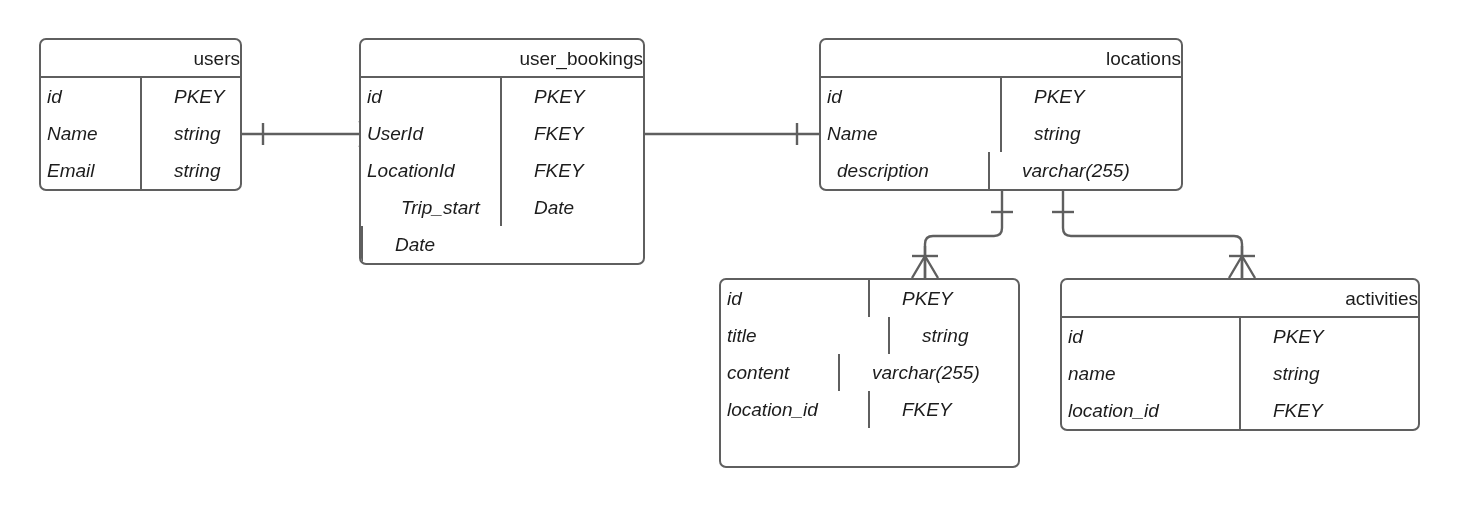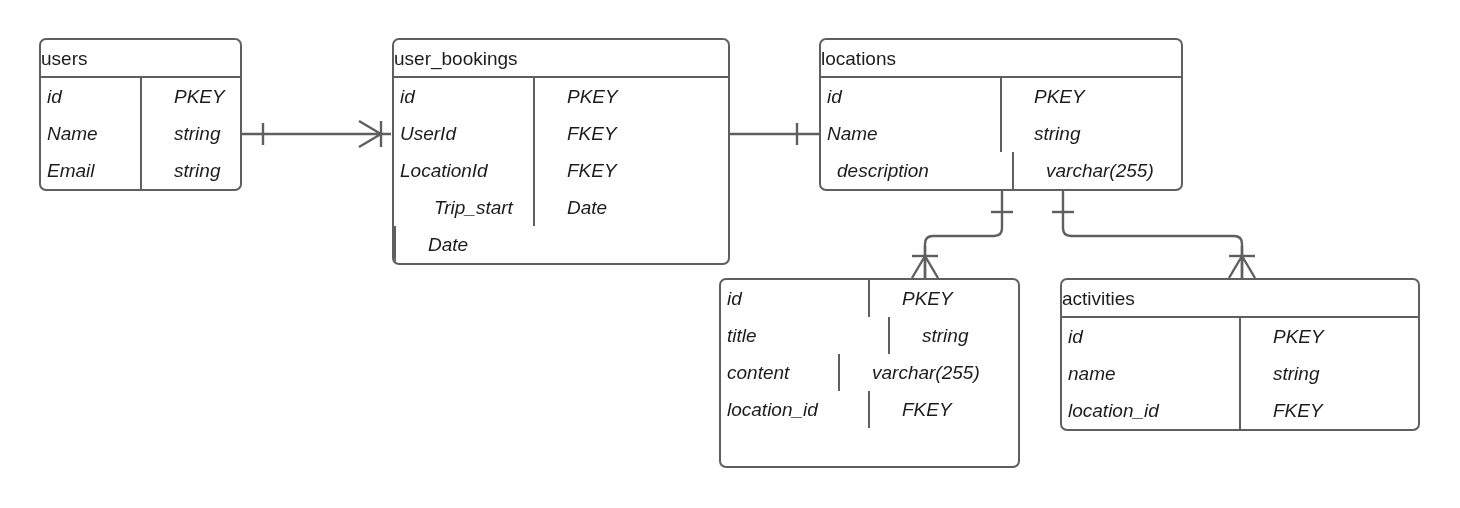--- a/index.html
+++ b/index.html
@@ -34,21 +34,21 @@
     box-sizing: border-box;
     background: #ffffff;
     border: 2px solid #5f5f5f;
     border-radius: 7px;
     overflow: hidden;
   }
   .entity-header {
     box-sizing: border-box;
     height: 38px;
     line-height: 38px;
-    text-align: left;
+    text-align: right;
     font-size: 19px;
     color: #1c1c1c;
     border-bottom: 2px solid #5f5f5f;
     white-space: nowrap;
   }
   .entity-body {
     position: relative;
   }
   .attr-row {
     display: flex;
@@ -147,21 +147,21 @@
           <div class="attr-row">
             <div class="attr-name" style="width: 99px;">Name</div>
             <div class="attr-type">string</div>
           </div>
           <div class="attr-row">
             <div class="attr-name" style="width: 99px;">Email</div>
             <div class="attr-type">string</div>
           </div>
         </div>
       </div>
-      <div class="entity" style="left: 359px; top: 38px; width: 338px; height: 227px; margin-left: 33px;">
+      <div class="entity" style="left: 359px; top: 38px; width: 286px; height: 227px;">
         <div class="entity-header">user_bookings</div>
         <div class="entity-body">
           <div class="attr-row">
             <div class="attr-name" style="width: 139px;">id</div>
             <div class="attr-type">PKEY</div>
           </div>
           <div class="attr-row">
             <div class="attr-name" style="width: 139px;">UserId</div>
             <div class="attr-type">FKEY</div>
           </div>
@@ -183,21 +183,21 @@
         <div class="entity-body">
           <div class="attr-row">
             <div class="attr-name" style="width: 179px;">id</div>
             <div class="attr-type">PKEY</div>
           </div>
           <div class="attr-row">
             <div class="attr-name" style="width: 179px;">Name</div>
             <div class="attr-type">string</div>
           </div>
           <div class="attr-row">
-            <div class="attr-name" style="width: 191px; padding-left: 16px;">description</div>
+            <div class="attr-name" style="width: 167px; padding-left: 16px;">description</div>
             <div class="attr-type">varchar(255)</div>
           </div>
         </div>
       </div>
       <div class="entity" style="left: 719px; top: 278px; width: 301px; height: 190px;">
         <div class="entity-body">
           <div class="attr-row">
             <div class="attr-name" style="width: 147px;">id</div>
             <div class="attr-type">PKEY</div>
           </div>

